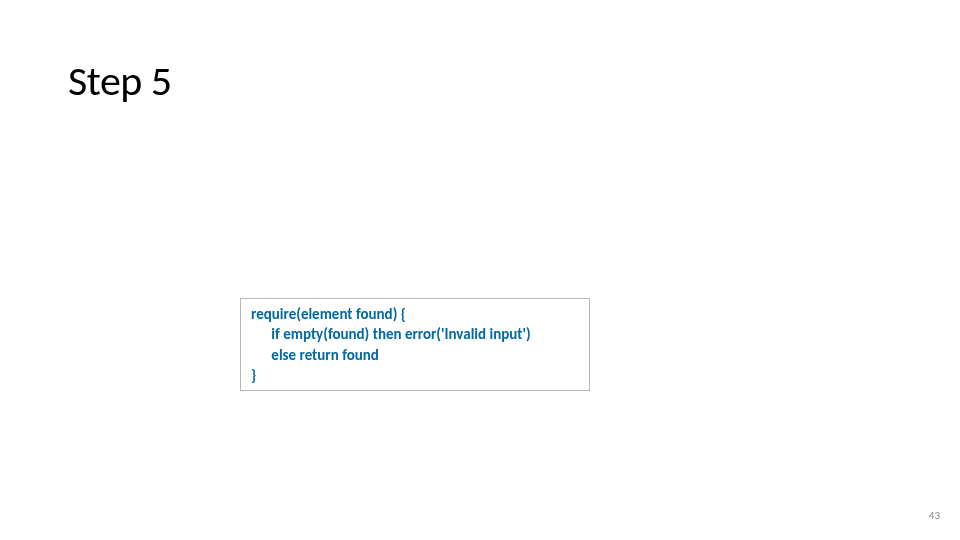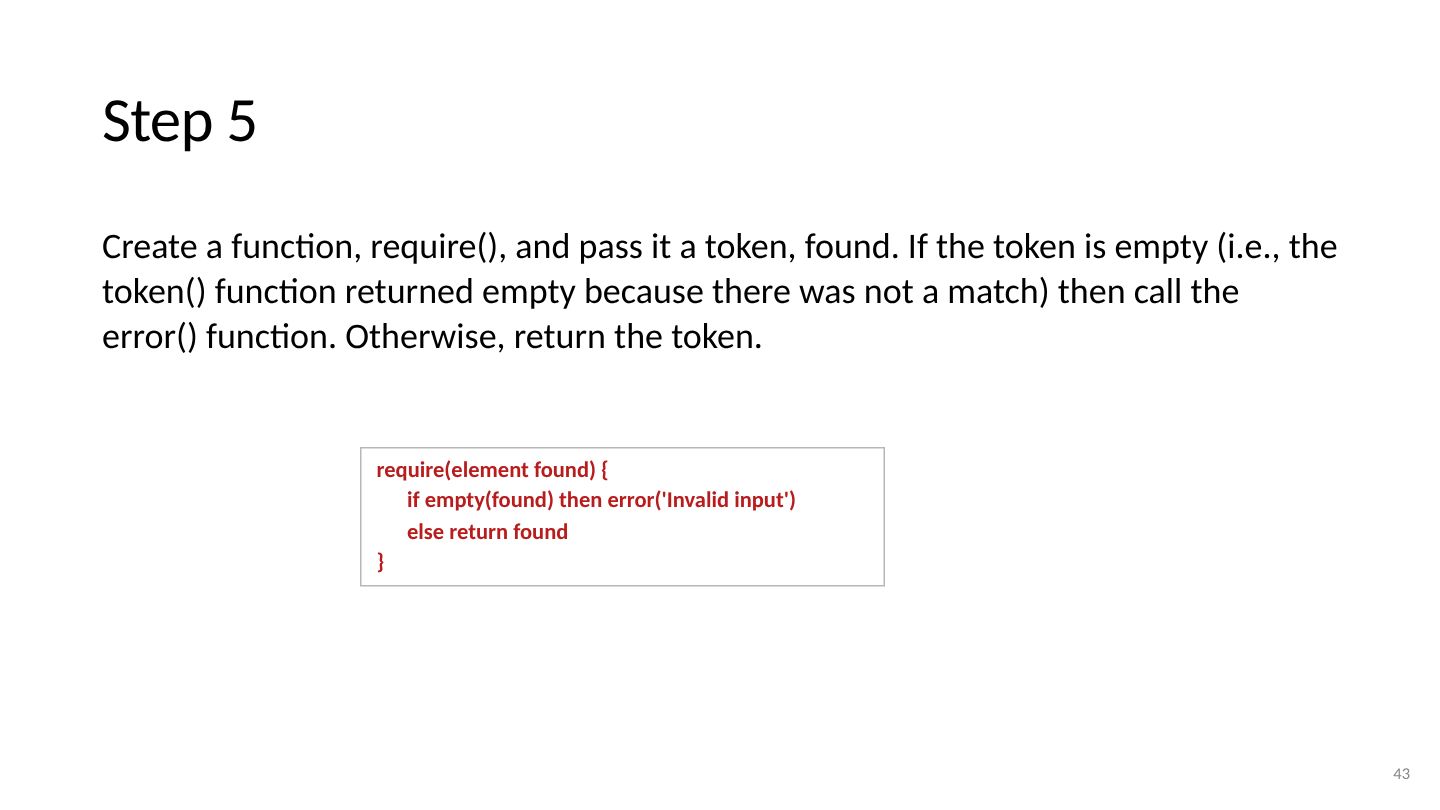--- a/index.html
+++ b/index.html
@@ -26,35 +26,34 @@
     position: absolute;
     left: 240px;
     top: 298px;
     border: 1px solid #b7b7b7;
     padding: 5px 10px 5px 10px;
     font-family: "Segoe UI", "Calibri", Arial, sans-serif;
     font-size: 15px;
     font-weight: 600;
     line-height: 1.35;
     white-space: pre;
-    color: #b91c1c;
+    color: #0369a1;
     min-width: 350px;
   }
   .page-number {
     position: absolute;
     right: 20px;
     bottom: 14px;
     font-size: 11px;
     color: #888;
   }
 </style>
 </head>
 <body>
 
 <div class="slide">
   <h1 class="title">Step 5</h1>
-  <p class="body-text">Create a function, require(), and pass it a token, found. If the token is empty (i.e., the token() function returned empty because there was not a match) then call the error() function. Otherwise, return the token.</p>
   <div class="code-box">require(element found) {
       if empty(found) then error('Invalid input')
       else return found
 }</div>
   <div class="page-number">43</div>
 </div>
 
 </body></html>

